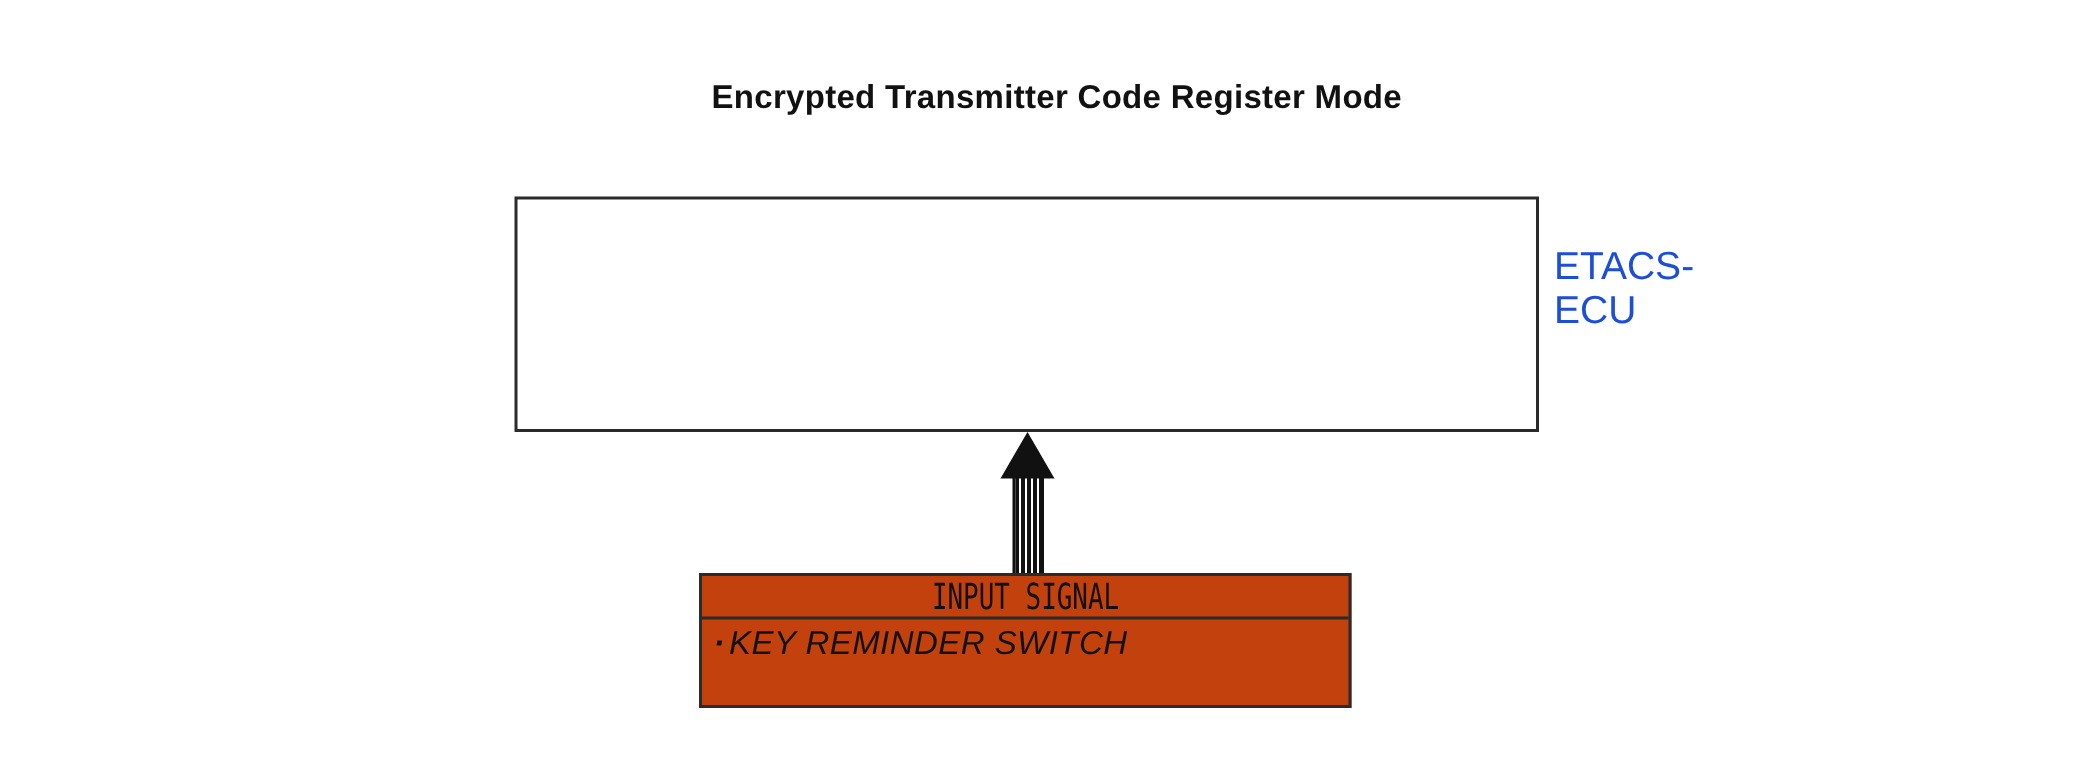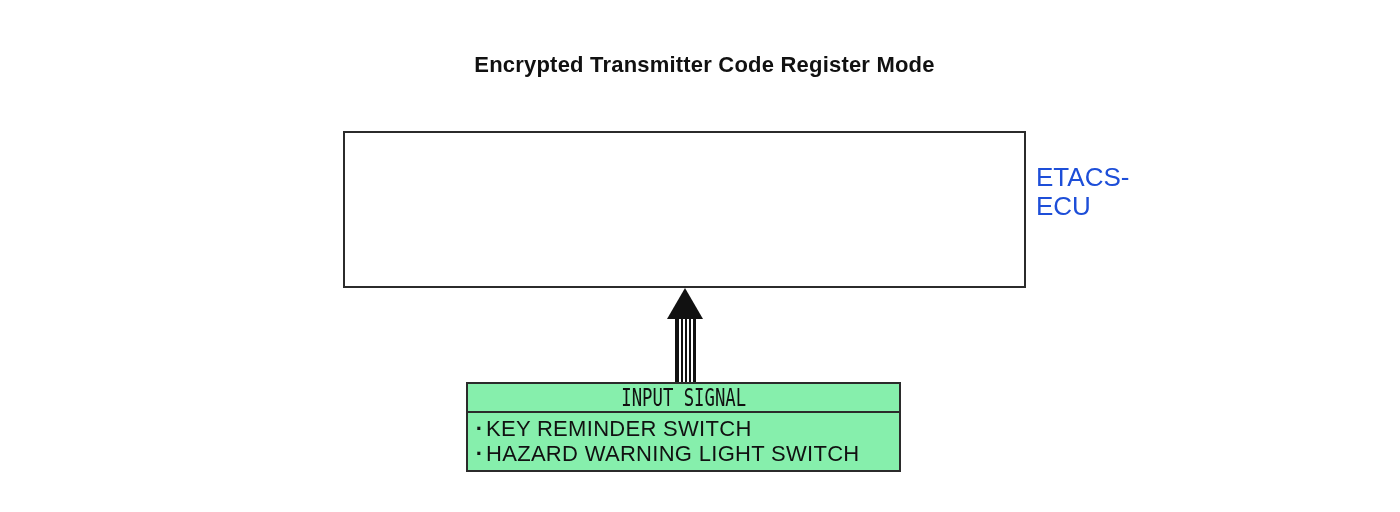--- a/index.html
+++ b/index.html
@@ -65,21 +65,21 @@
     background: repeating-linear-gradient(90deg, #111111 0px, #111111 2.4px, #ffffff 2.4px, #ffffff 3.9px);
   }
   .input-box {
     position: absolute;
     left: 466px;
     top: 382px;
     width: 435px;
     height: 90px;
     box-sizing: border-box;
     border: 2px solid #2b2b2b;
-    background: #86efac;
+    background: #c2410c;
   }
   .input-header {
     height: 27px;
     border-bottom: 2px solid #2b2b2b;
     display: flex;
     align-items: center;
     justify-content: center;
   }
   .condensed {
     font-family: "DejaVu Sans Mono", monospace;
@@ -92,20 +92,21 @@
   }
   .input-body {
     padding: 3px 2px 0 5px;
   }
   .input-item {
     font-size: 22px;
     line-height: 25px;
     letter-spacing: 0.3px;
     white-space: nowrap;
     color: #111111;
+    font-style: italic;
   }
   .bullet {
     display: inline-block;
     width: 13px;
     text-align: center;
     font-weight: bold;
   }
   .figure-code {
     position: absolute;
     right: 8px;
@@ -139,20 +140,17 @@
   <div class="arrow-head"></div>
 
   <div class="input-box">
     <div class="input-header">
       <span class="condensed">INPUT SIGNAL</span>
     </div>
     <div class="input-body">
       <div class="input-item">
         <span class="bullet">·</span><span>KEY REMINDER SWITCH</span>
       </div>
-      <div class="input-item">
-        <span class="bullet">·</span><span>HAZARD WARNING LIGHT SWITCH</span>
-      </div>
     </div>
   </div>
 
 
 </div>
 
 </body></html>

